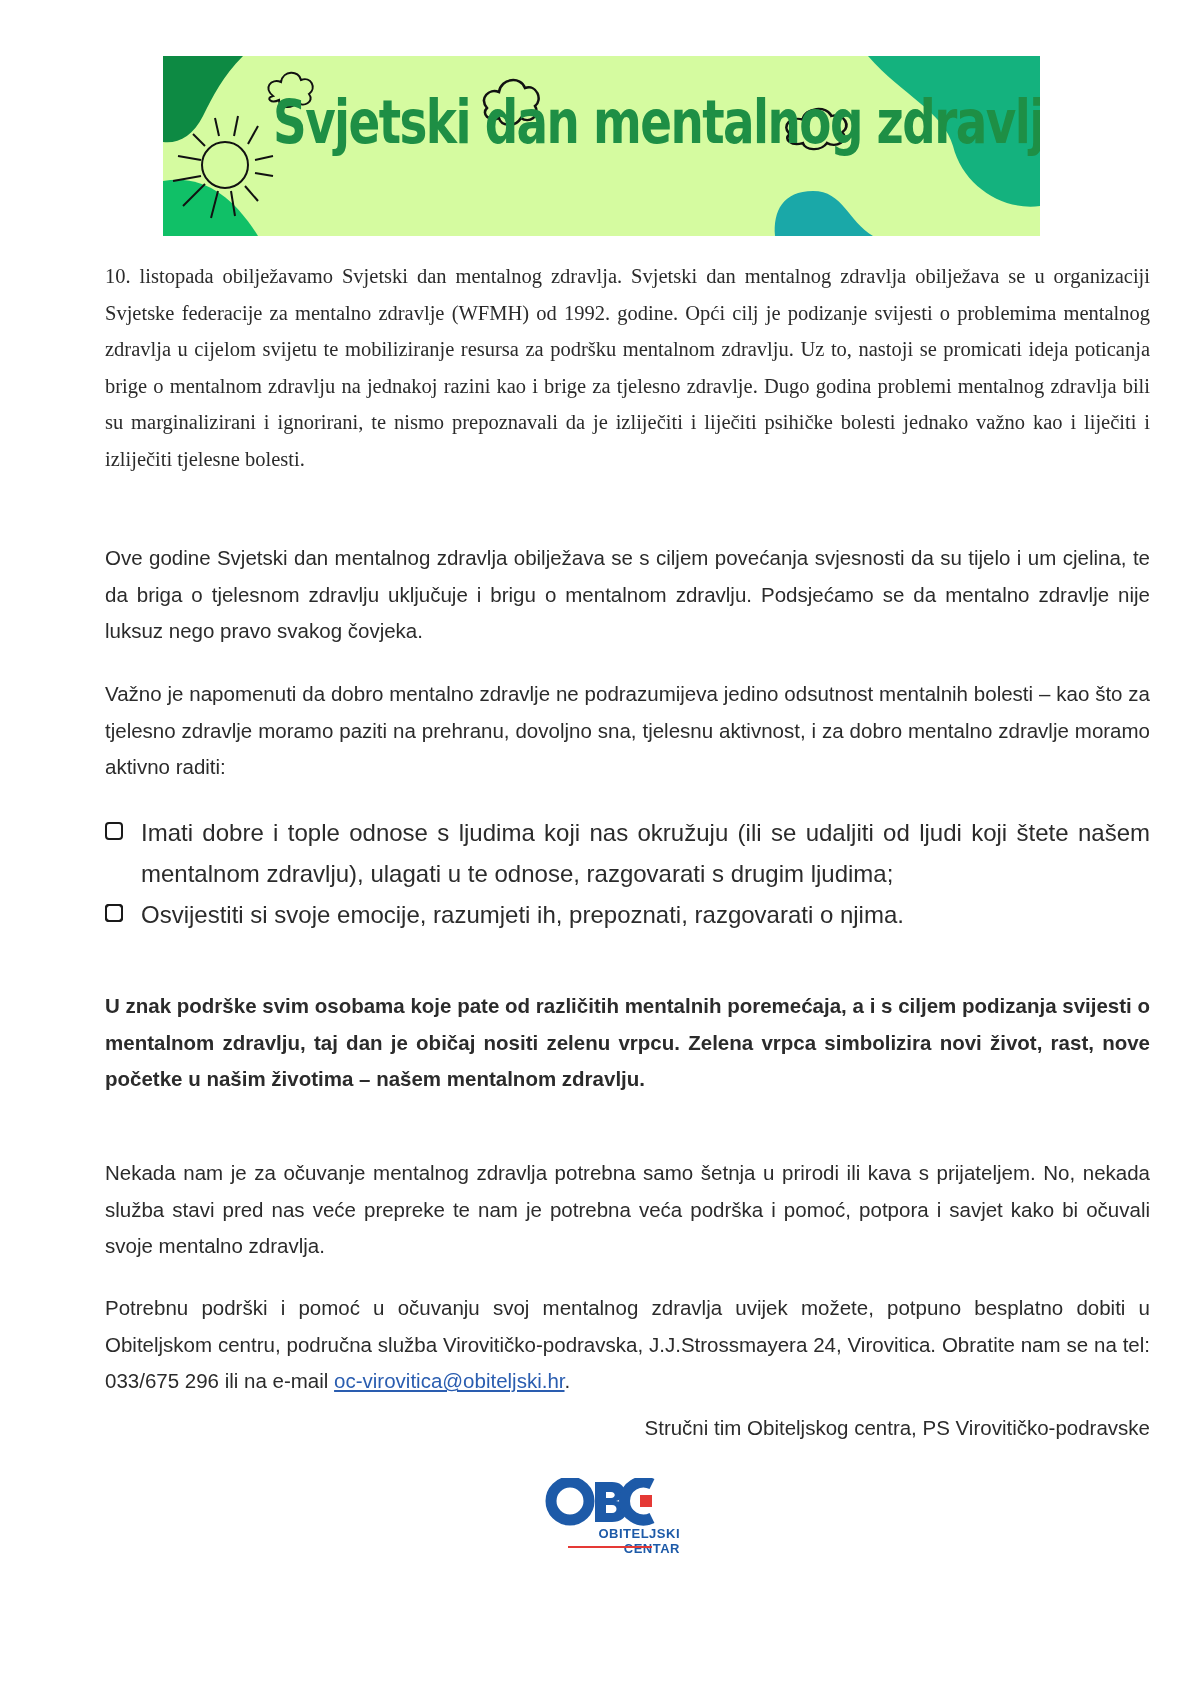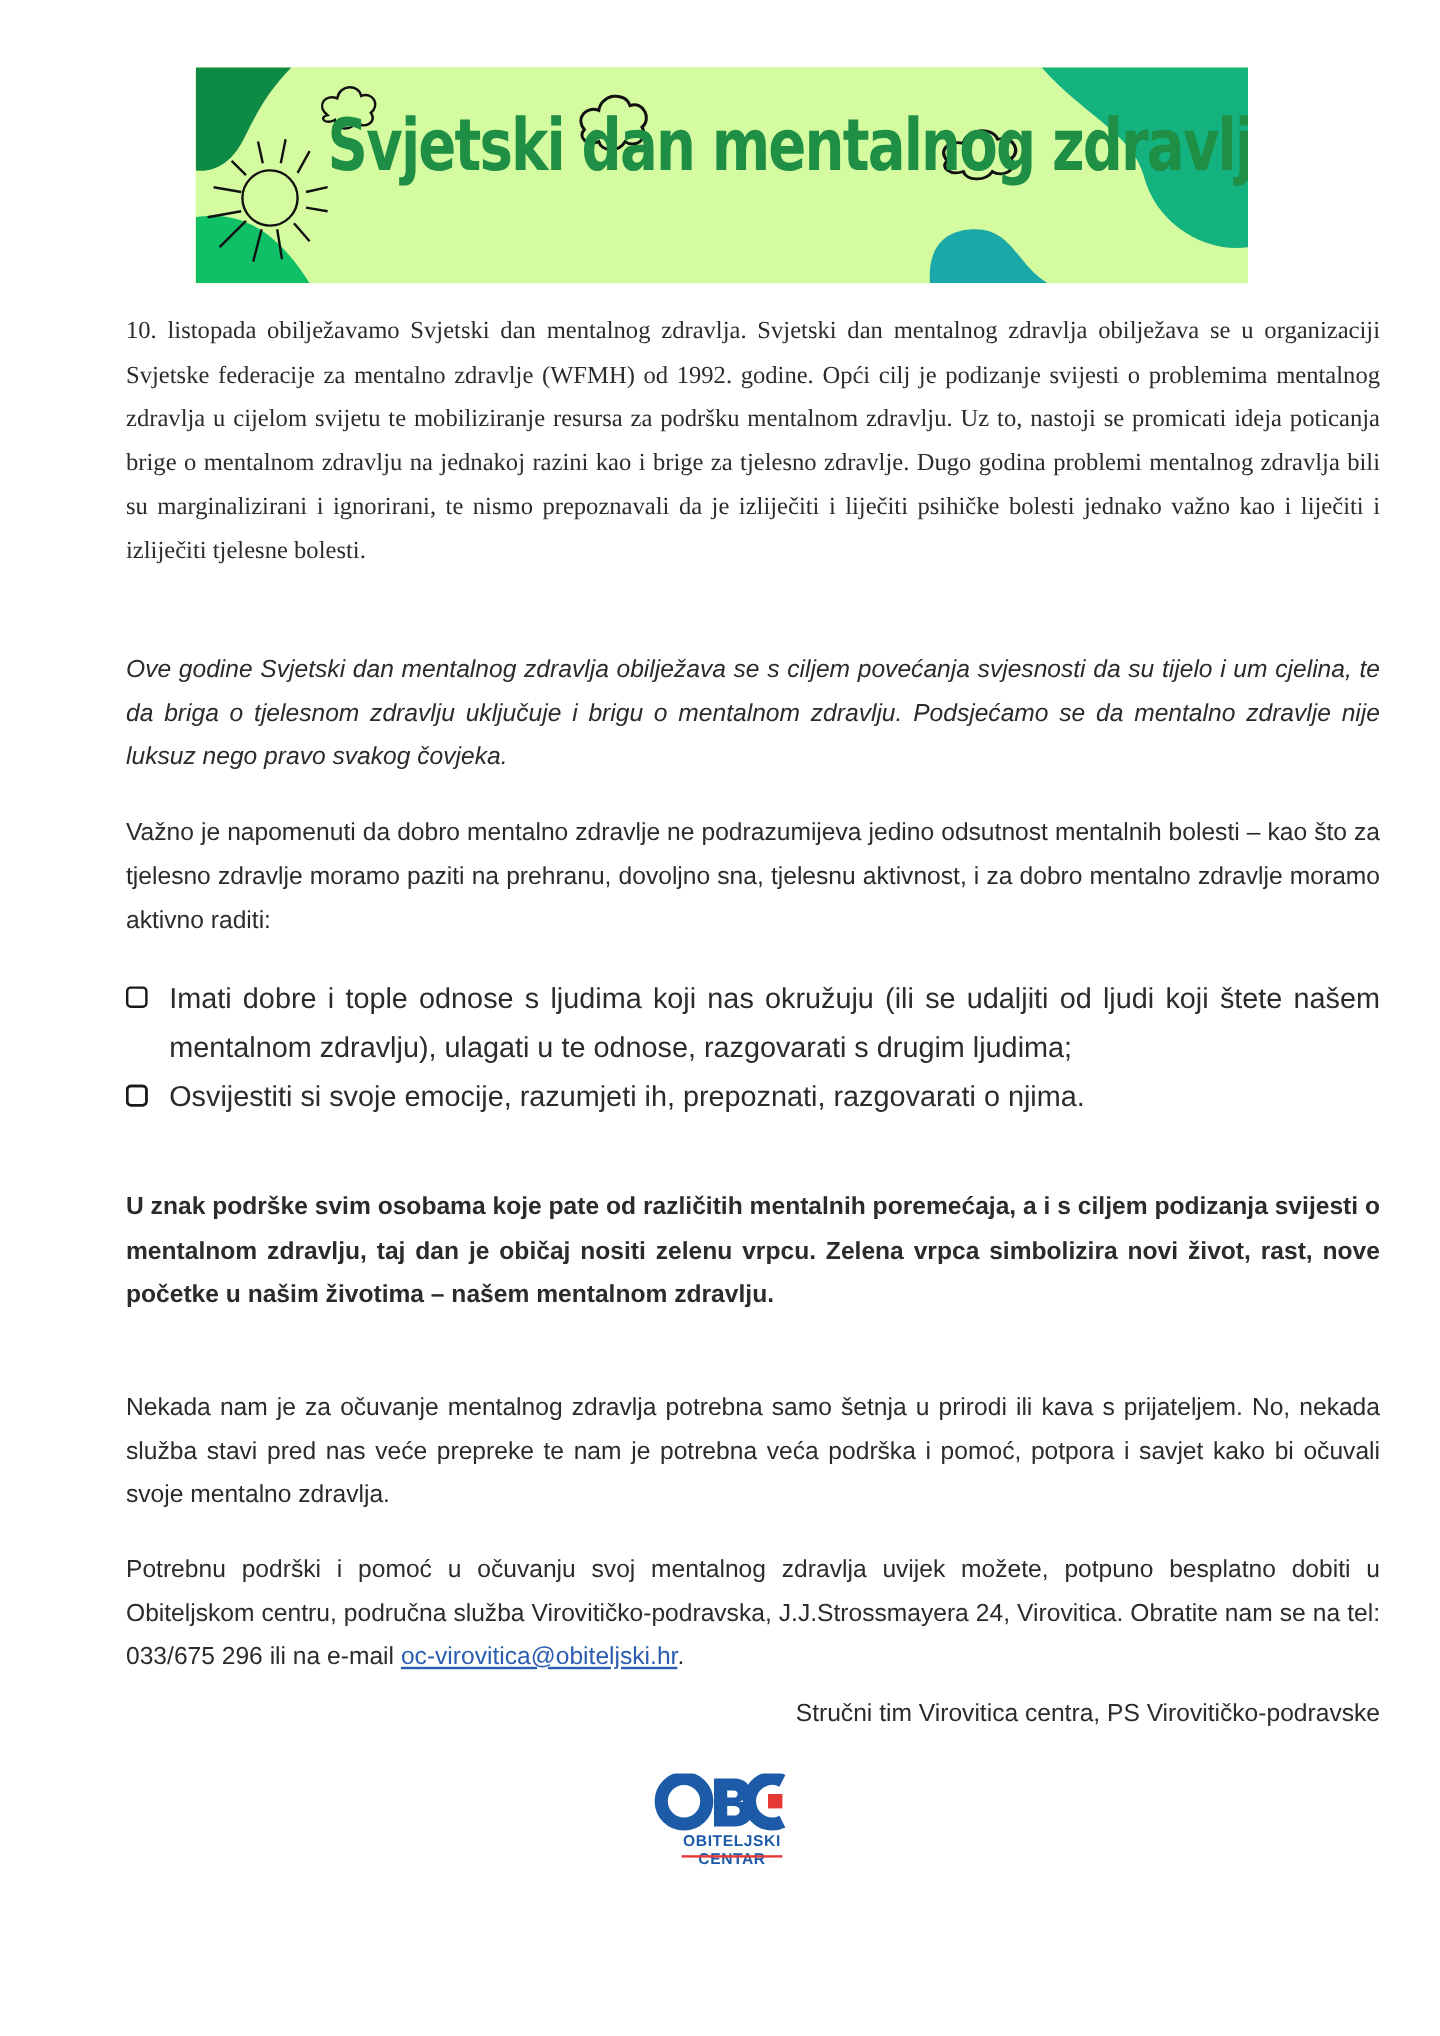--- a/index.html
+++ b/index.html
@@ -15,21 +15,21 @@
   .content { position: absolute; left: 105px; width: 1045px;
              font-size: 20.5px; line-height: 36.5px; text-align: justify; }
   .p { margin: 0; }
   .list { position: absolute; left: 105px; width: 1045px; top: 812px; }
   .item { position: relative; padding-left: 36px; font-size: 24px; line-height: 41px; text-align: justify; }
   .checkbox { position: absolute; left: 0; top: 10px; width: 18px; height: 18px; border: 2.5px solid #1a1a1a;
               border-radius: 4px; box-sizing: border-box; }
   .email { color: #2a5db0; text-decoration: underline; margin-top: 32px; }
   .signature { position: absolute; right: 50px; top: 1410px; font-size: 20.5px; line-height: 36px; }
   .logo { position: absolute; left: 540px; top: 1478px; width: 140px; height: 80px; }
-  .logo-text { position: absolute; left: 0; top: 48px; width: 140px; text-align: center;
+  .logo-text { position: absolute; left: 0; top: 48px; width: 140px; text-align: right;
                font-size: 13px; font-weight: bold; color: #1d5aa8; letter-spacing: 0.5px; }
   .logo-line { position: absolute; left: 28px; top: 68px; width: 84px; height: 2px; background: #e53935; }
 </style>
 </head>
 <body>
 
 <div class="banner">
   <svg width="877" height="180" viewBox="0 0 877 180">
     <path d="M0,0 L80,0 C60,20 50,40 40,60 C30,80 15,88 0,86 Z" fill="#0d8a43"></path>
     <path d="M0,125 C40,118 70,140 95,180 L0,180 Z" fill="#10c067"></path>
@@ -60,21 +60,21 @@
       <path d="M6,40 C-2,30 8,20 18,24 C20,10 40,8 44,20 C56,16 62,32 54,38 C60,48 48,56 40,50 C34,60 20,58 18,50 C8,54 0,46 6,40 Z" transform="translate(620,42) scale(1.1,0.9)"></path>
     </g>
   </svg>
   <div class="banner-title">Svjetski dan mentalnog zdravlja</div>
 </div>
 
 <div class="content" style="top:258px;font-family:Liberation Serif, serif;">
   <p class="p">10. listopada obilježavamo Svjetski dan mentalnog zdravlja. Svjetski dan mentalnog zdravlja obilježava se u organizaciji Svjetske federacije za mentalno zdravlje (WFMH) od 1992. godine. Opći cilj je podizanje svijesti o problemima mentalnog zdravlja u cijelom svijetu te mobiliziranje resursa za podršku mentalnom zdravlju. Uz to, nastoji se promicati ideja poticanja brige o mentalnom zdravlju na jednakoj razini kao i brige za tjelesno zdravlje. Dugo godina problemi mentalnog zdravlja bili su marginalizirani i ignorirani, te nismo prepoznavali da je izliječiti i liječiti psihičke bolesti jednako važno kao i liječiti i izliječiti tjelesne bolesti.</p>
 </div>
 
-<div class="content" style="top:540px;font-style:italic;">
+<div class="content" style="top:540px;">
   <p class="p">Ove godine Svjetski dan mentalnog zdravlja obilježava se s ciljem povećanja svjesnosti da su tijelo i um cjelina, te da briga o tjelesnom zdravlju uključuje i brigu o mentalnom zdravlju. Podsjećamo se da mentalno zdravlje nije luksuz nego pravo svakog čovjeka.</p>
 </div>
 
 <div class="content" style="top:676px;">
   <p class="p">Važno je napomenuti da dobro mentalno zdravlje ne podrazumijeva jedino odsutnost mentalnih bolesti – kao što za tjelesno zdravlje moramo paziti na prehranu, dovoljno sna, tjelesnu aktivnost, i za dobro mentalno zdravlje moramo aktivno raditi:</p>
 </div>
 
 <div class="list">
   <div class="item">
     <span class="checkbox"></span>
@@ -94,21 +94,21 @@
 </div>
 
 <div class="content" style="top:1155px;">
   <p class="p">Nekada nam je za očuvanje mentalnog zdravlja potrebna samo šetnja u prirodi ili kava s prijateljem. No, nekada služba stavi pred nas veće prepreke te nam je potrebna veća podrška i pomoć, potpora i savjet kako bi očuvali svoje mentalno zdravlja.</p>
 </div>
 
 <div class="content" style="top:1290px;">
   <p class="p"><span>Potrebnu podrški i pomoć u očuvanju svoj mentalnog zdravlja uvijek možete, potpuno besplatno dobiti u Obiteljskom centru, područna služba Virovitičko-podravska, J.J.Strossmayera 24, Virovitica. Obratite nam se na tel: 033/675 296 ili na e-mail </span><a class="email">oc-virovitica@obiteljski.hr</a><span>.</span></p>
 </div>
 
-<div class="signature">Stručni tim Virovitica centra, PS Virovitičko-podravske</div>
+<div class="signature">Stručni tim Obiteljskog centra, PS Virovitičko-podravske</div>
 
 <div class="logo">
   <svg width="140" height="50" viewBox="0 0 140 50">
     <circle cx="30" cy="23" r="19" fill="none" stroke="#1d5aa8" stroke-width="11"></circle>
     <path d="M55,4 L72,4 C88,4 88,21 76,23 C92,25 90,44 72,44 L55,44 Z" fill="#1d5aa8"></path>
     <path d="M66,14 L71,14 C76,14 76,20 71,20 L66,20 Z M66,27 L72,27 C78,27 78,35 72,35 L66,35 Z" fill="#ffffff"></path>
     <path d="M112,6 A19,19 0 1,0 112,40" fill="none" stroke="#1d5aa8" stroke-width="11"></path>
     <rect x="100" y="17" width="12" height="12" fill="#e53935"></rect>
   </svg>
   <div class="logo-text">OBITELJSKI CENTAR</div>

